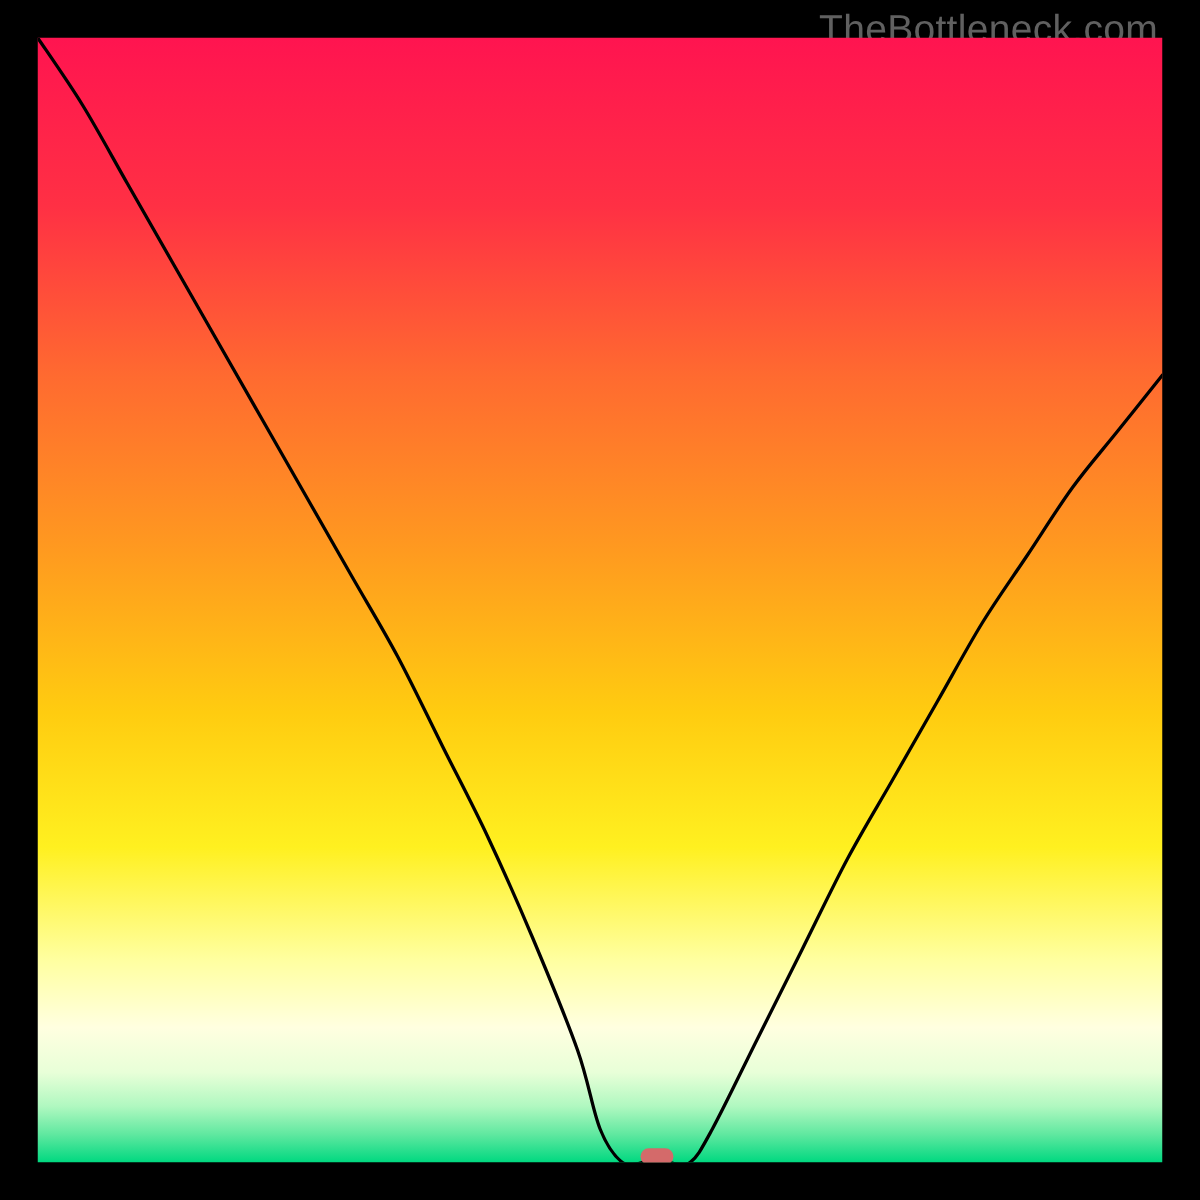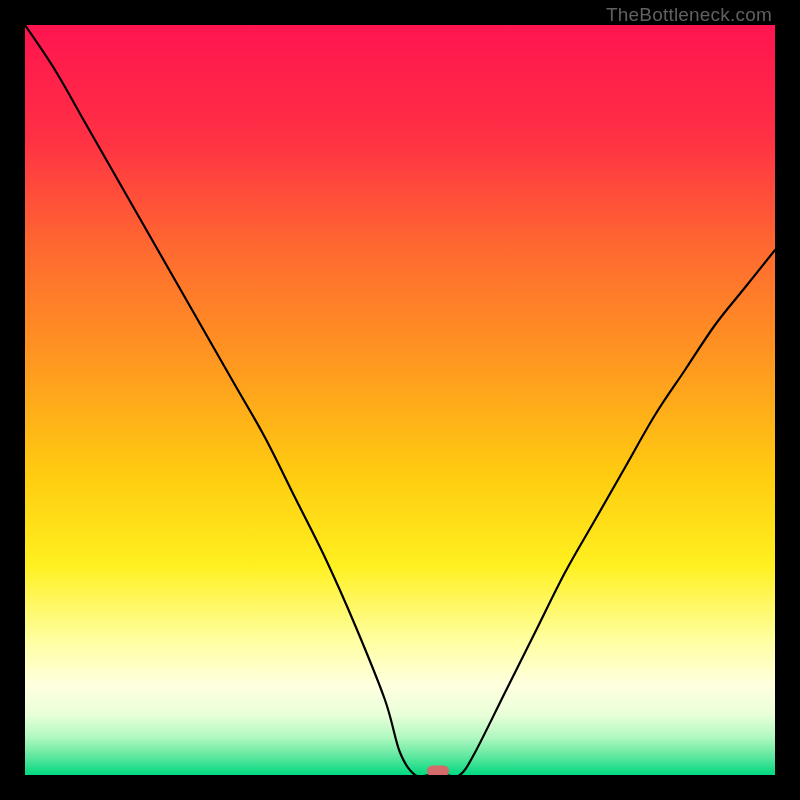--- a/index.html
+++ b/index.html
@@ -34,21 +34,21 @@
     position: absolute;
     inset: 0;
     width: 100%;
     height: 100%;
   }
   .watermark {
     position: absolute;
     top: 4px;
     right: 28px;
     color: #606060;
-    font-size: 19px;
+    font-size: 26px;
     font-weight: 500;
     letter-spacing: 0.2px;
     user-select: none;
   }
   .marker {
     position: absolute;
     width: 22px;
     height: 11px;
     border-radius: 6px;
     transform: translate(-50%, -50%);

